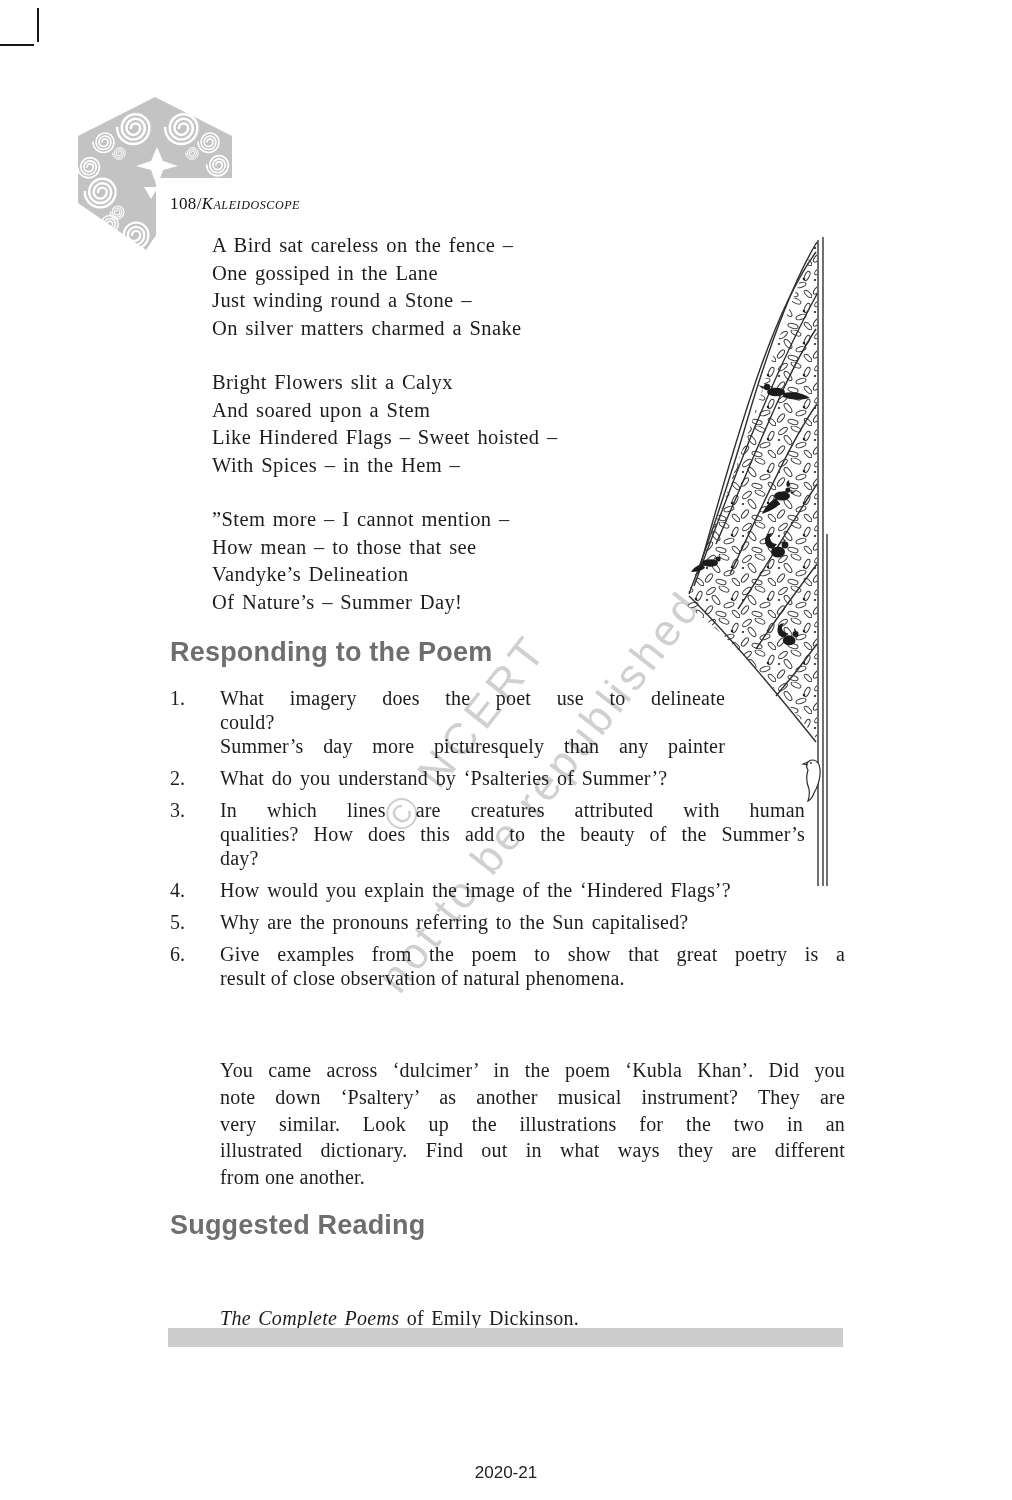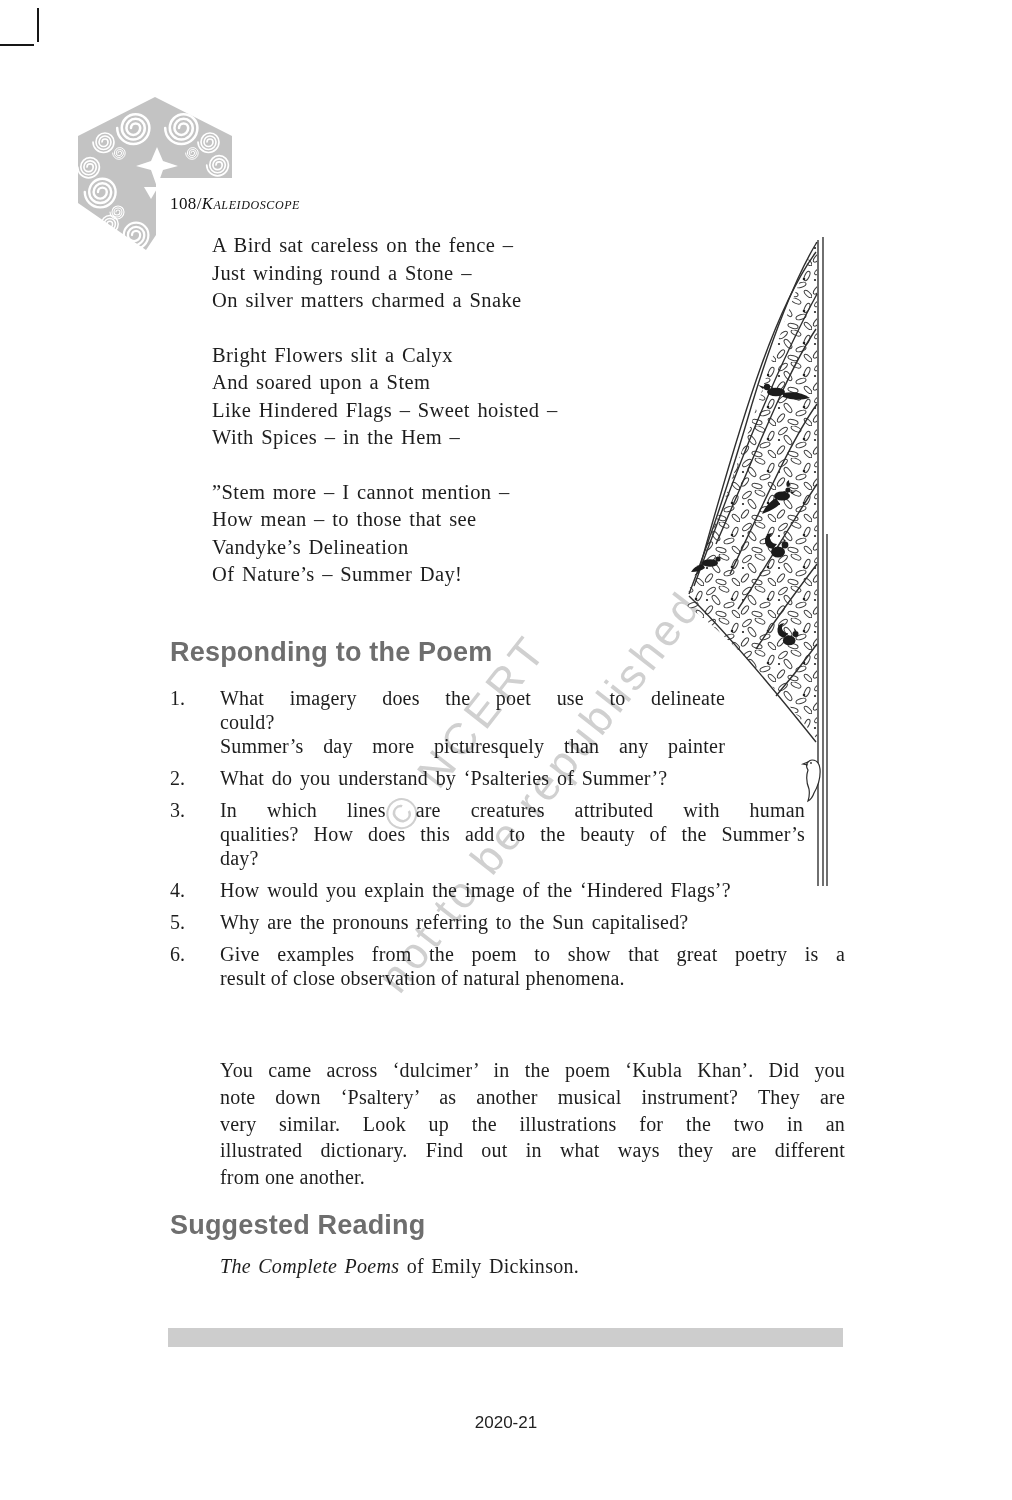--- a/index.html
+++ b/index.html
@@ -56,26 +56,26 @@
   .jline { text-align:justify; text-align-last:justify; }
   .jlast { text-align-last:left; }
   .w-q1 { width:505px; }
   .w-q3 { width:585px; }
   .w-full { width:625px; }
 
   
   .lang-para { position:absolute; left:220px; top:1049px; width:625px; font-size:20px; line-height:26.8px; letter-spacing:0.2px; }
 
   
-  .reading-line { position:absolute; left:220px; top:1247px; font-size:20px; letter-spacing:0.3px; word-spacing:2px; }
+  .reading-line { position:absolute; left:220px; top:1299px; font-size:20px; letter-spacing:0.3px; word-spacing:2px; }
   .reading-line .ital { font-style:italic; }
 
   
   .divider-bar { position:absolute; left:168px; top:1320px; width:675px; height:19px; background:#cdcdcd; }
-  .footer-year { position:absolute; left:0; right:0; top:1405px; text-align:center;
+  .footer-year { position:absolute; left:0; right:0; top:1455px; text-align:center;
     font-family:"Liberation Sans","DejaVu Sans",sans-serif; font-size:17px; color:#222; }
 
   
   .tree { position:absolute; left:668px; top:226px; width:168px; height:664px; z-index:2; pointer-events:none; }
 </style>
 </head>
 <body>
 
 <div class="page">
 
@@ -193,20 +193,21 @@
         <circle cx="9" cy="5" r="0.9" fill="#2d2d2d" stroke="none"></circle>
         <path d="M6 4 l-5 2 5 1" fill="none"></path>
       </g>
     </g>
   </svg>
 
   <div class="content">
 
     <div class="poem">
       <div>A Bird sat careless on the fence –</div>
+      <div>One gossiped in the Lane</div>
       <div>Just winding round a Stone –</div>
       <div>On silver matters charmed a Snake</div>
       <div class="stanza-gap">Bright Flowers slit a Calyx</div>
       <div>And soared upon a Stem</div>
       <div>Like Hindered Flags – Sweet hoisted –</div>
       <div>With Spices – in the Hem –</div>
       <div class="stanza-gap">”Stem more – I cannot mention –</div>
       <div>How mean – to those that see</div>
       <div>Vandyke’s Delineation</div>
       <div>Of Nature’s – Summer Day!</div>

